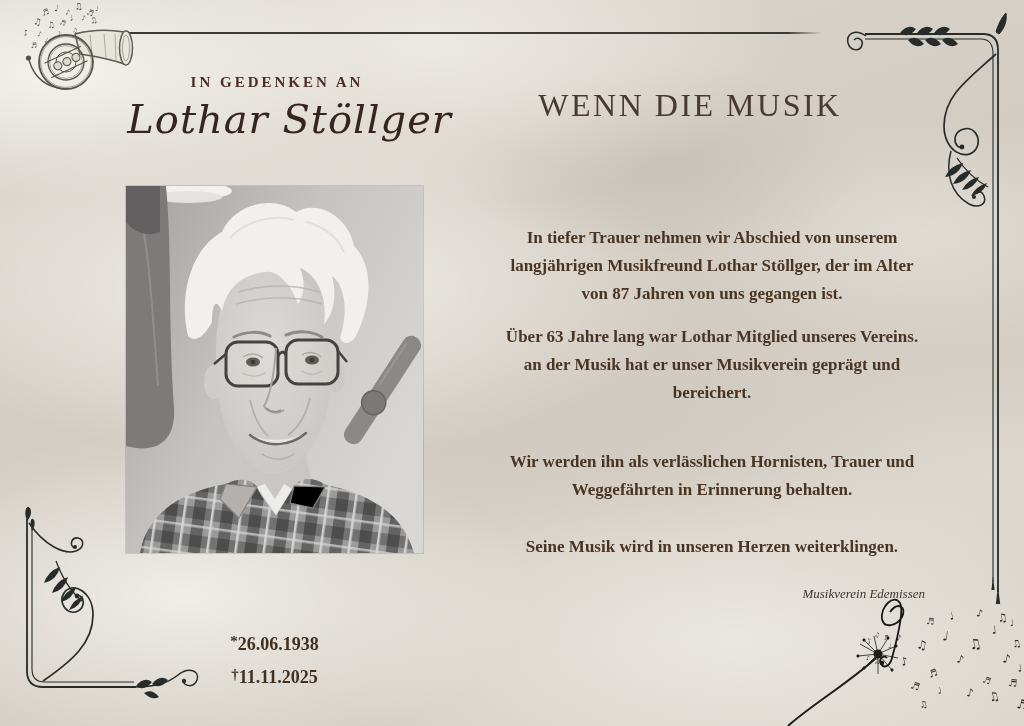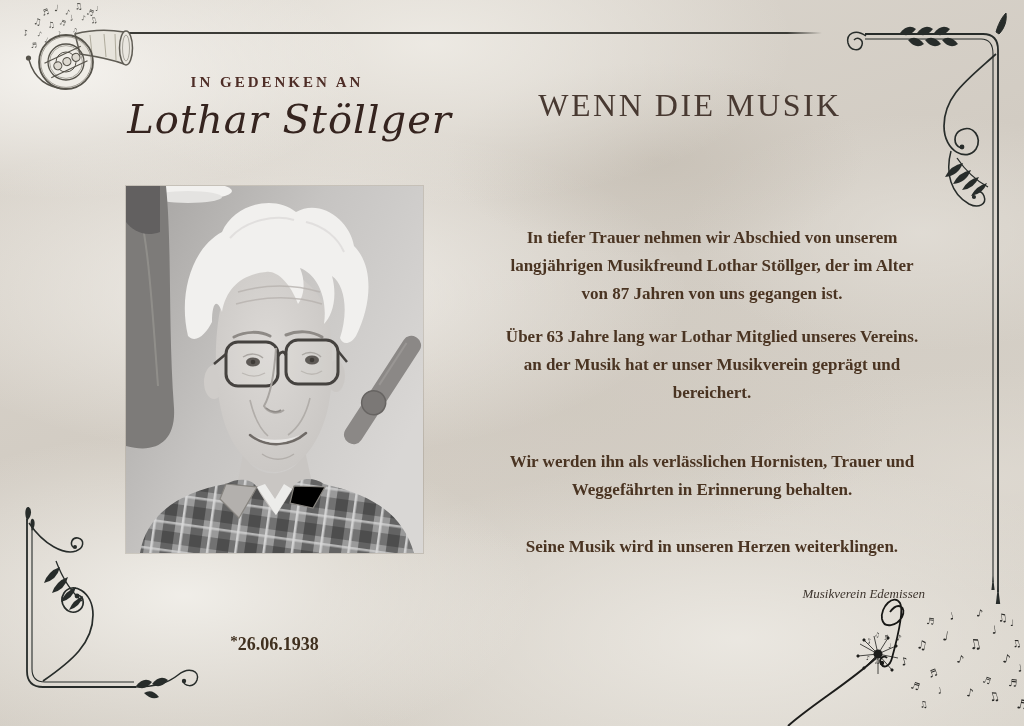--- a/index.html
+++ b/index.html
@@ -168,20 +168,21 @@
       <path d="M140,222 C145,226 151,227 155,224" stroke="#8f8b87" stroke-width="1.6" fill="none"></path>
       <path d="M124,214 C128,231 134,243 142,250 M184,212 C180,229 172,242 162,249" stroke="#b1ada9" stroke-width="1.6" fill="none"></path>
       <path d="M124,249 C140,262 164,261 180,247" stroke="#6f6a66" stroke-width="2.5" fill="none" stroke-linecap="round"></path>
       <path d="M130,251 C142,259 160,259 174,249 C160,255 142,255 130,251 Z" fill="#e6e4e2"></path>
       <path d="M136,268 C146,275 158,275 168,268" stroke="#b2aeaa" stroke-width="1.5" fill="none"></path>
     </svg>
   </div>
 
   <div class="abs dates">
     <div><span class="sym">*</span><span>26.06.1938</span></div>
+    <div><span class="sym">†</span><span>11.11.2025</span></div>
   </div>
 
   <div class="abs quote">
     <div>WENN DIE MUSIK</div>
   </div>
 
   <div class="abs para p1">
     <div>In tiefer Trauer nehmen wir Abschied von unserem</div>
     <div>langjährigen Musikfreund Lothar Stöllger, der im Alter</div>
     <div>von 87 Jahren von uns gegangen ist.</div>

